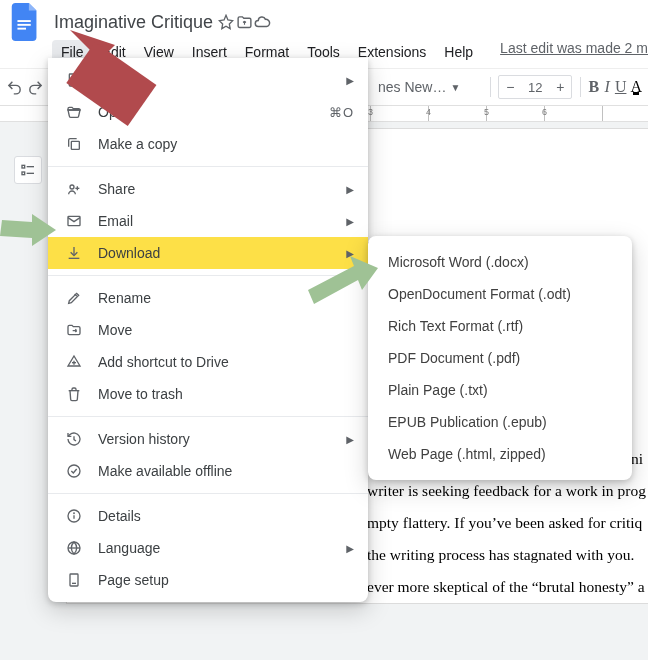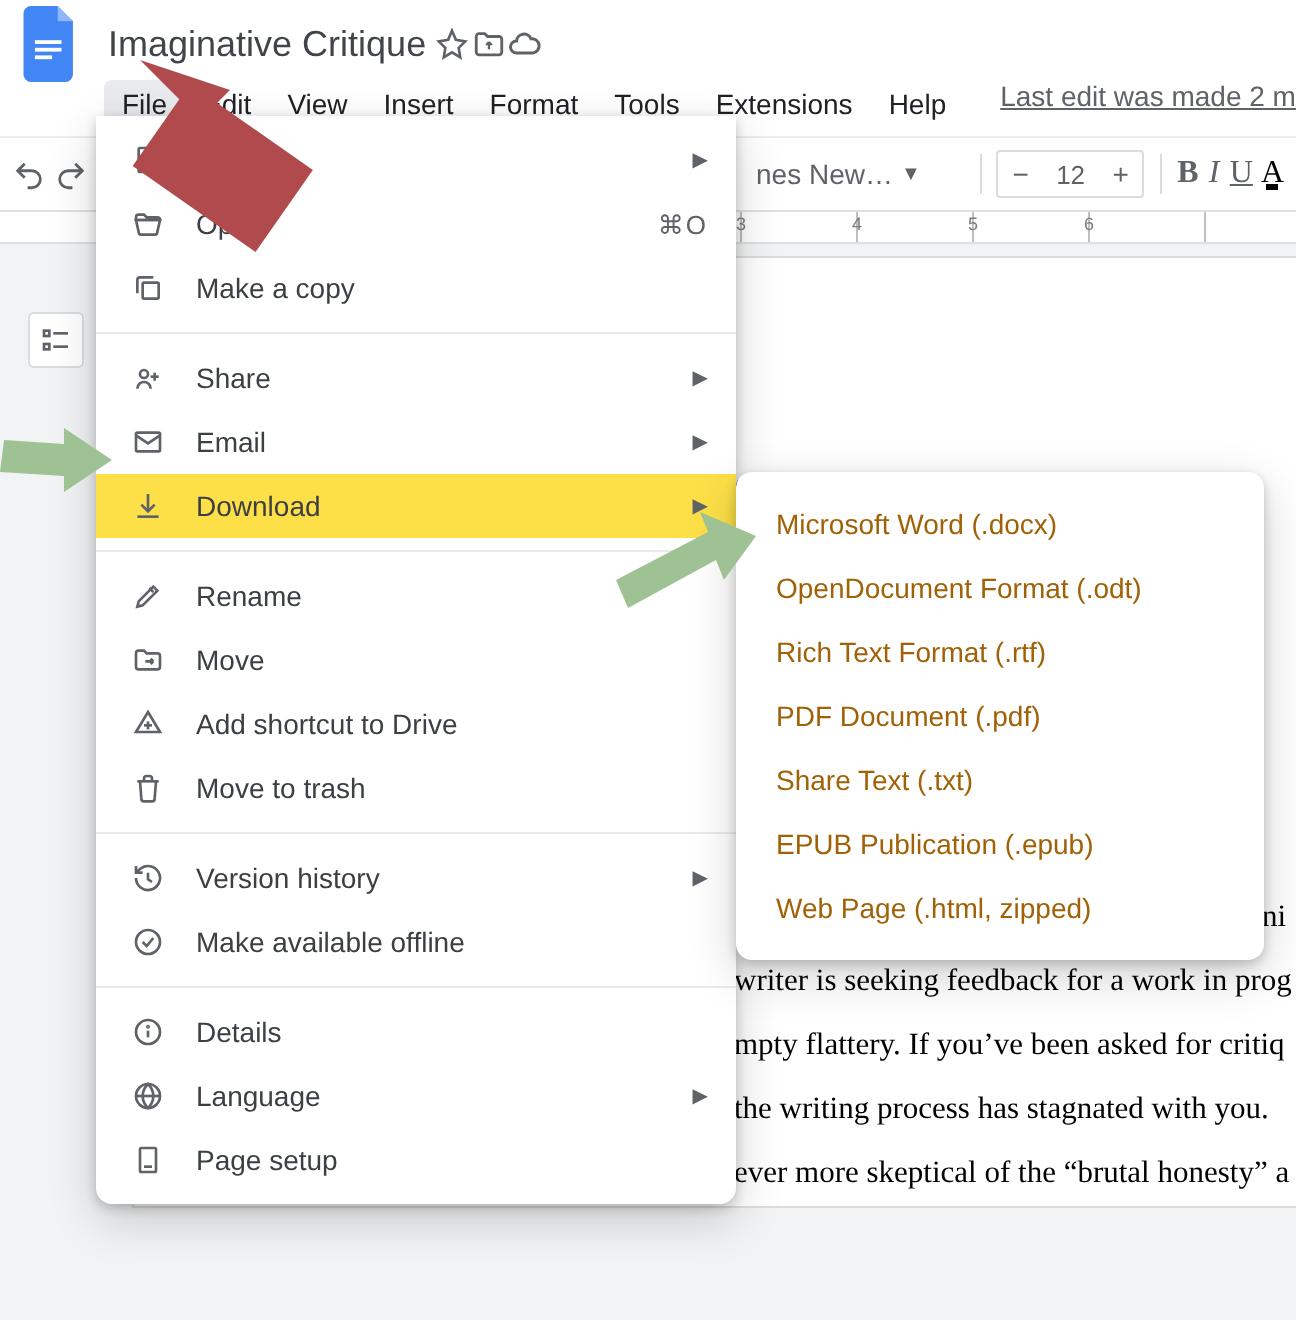--- a/index.html
+++ b/index.html
@@ -40,21 +40,21 @@
   .file-menu { position:absolute; left:48px; top:58px; width:320px; background:#fff; border-radius:0 0 8px 8px; box-shadow:0 2px 6px rgba(0,0,0,.2),0 8px 24px rgba(0,0,0,.18); padding:6px 0; font-size:14px; color:#3c4043; z-index:10;}
   .fm-row { display:flex; align-items:center; height:32px; padding:0 14px 0 16px; gap:14px; position:relative; cursor:pointer;}
   .fm-row:hover, .fm-row.hover { background:#fde047; }
   .fm-row .ico { width:20px; height:20px; color:#5f6368; display:flex; align-items:center; justify-content:center; flex-shrink:0;}
   .fm-row .lbl { flex:1; }
   .fm-row .arrow { color:#5f6368; font-size:10px;}
   .fm-row .shortcut { color:#5f6368; font-size:13px; letter-spacing:1px;}
   .fm-sep { height:1px; background:#e8eaed; margin:6px 0;}
 
   
-  .sub-menu { position:absolute; left:368px; top:236px; width:264px; background:#fff; border-radius:8px; box-shadow:0 2px 6px rgba(0,0,0,.2),0 8px 24px rgba(0,0,0,.18); padding:10px 0; font-size:14px; color:#a16207; z-index:11;}
+  .sub-menu { position:absolute; left:368px; top:236px; width:264px; background:#fff; border-radius:8px; box-shadow:0 2px 6px rgba(0,0,0,.2),0 8px 24px rgba(0,0,0,.18); padding:10px 0; font-size:14px; color:#404040; z-index:11;}
   .sm-row { height:32px; display:flex; align-items:center; padding:0 20px; cursor:pointer;}
 
   
   .anno { position:absolute; z-index:20; pointer-events:none;}
   svg { display:block; }
 </style>
 </head>
 <body>
 
 <div class="topbar">
@@ -333,21 +333,21 @@
       </span>
       <span class="lbl">Page setup</span>
     </div>
   </div>
 
 <div class="sub-menu" id="sub-menu">
     <div class="sm-row">Microsoft Word (.docx)</div>
     <div class="sm-row">OpenDocument Format (.odt)</div>
     <div class="sm-row">Rich Text Format (.rtf)</div>
     <div class="sm-row">PDF Document (.pdf)</div>
-    <div class="sm-row">Share Text (.txt)</div>
+    <div class="sm-row">Plain Page (.txt)</div>
     <div class="sm-row">EPUB Publication (.epub)</div>
     <div class="sm-row">Web Page (.html, zipped)</div>
   </div>
 
 <div class="anno" style="left:60px; top:20px;">
   <svg width="120" height="130" viewBox="0 0 120 130">
       <g fill="#b14a4d">
         <polygon points="10,10 55,25 40,40"></polygon>
         <rect x="35" y="22" width="75" height="50" transform="rotate(35 35 22)"></rect>
       </g>

